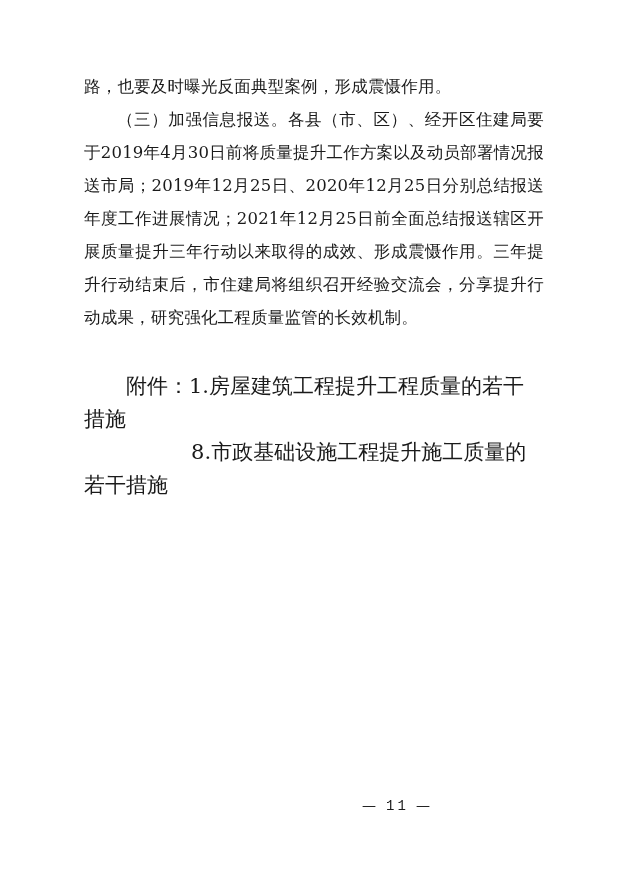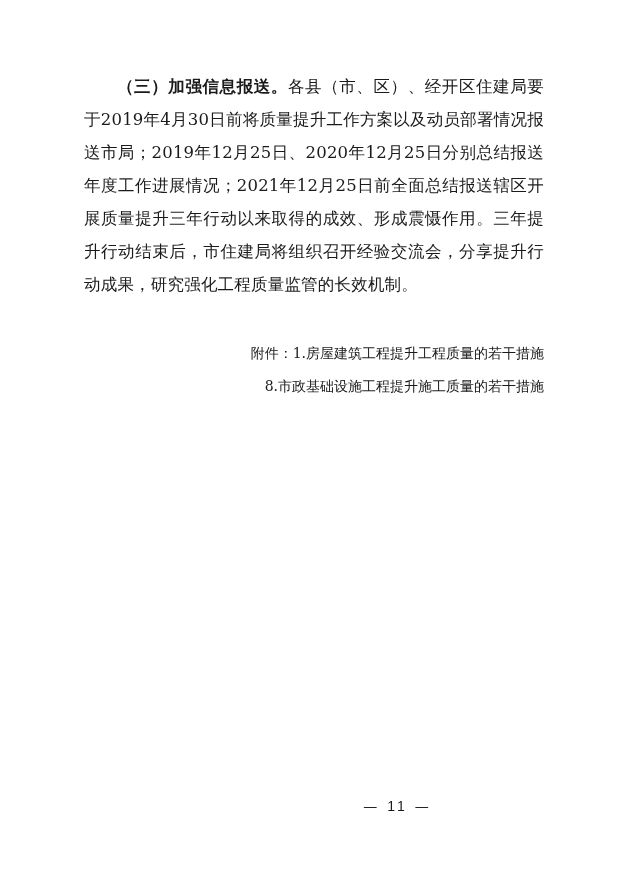--- a/index.html
+++ b/index.html
@@ -34,31 +34,30 @@
     text-justify: inter-ideograph;
     margin: 0;
   }
   .para.first-line-cont {
     text-indent: 0;
   }
   .para.indent2 {
     text-indent: 2em;
   }
   .bold-head {
-    font-weight: bold;
+    font-weight: normal;
   }
   .attach-block {
     margin-top: 36px;
   }
   .attach-line {
-    font-size: 14px;
+    font-size: 21px;
     line-height: 33px;
     color: #1a1a1a;
     margin: 0;
-    text-align: right;
   }
   .attach-line.l1 {
     text-indent: 2em;
   }
   .attach-line.l2 {
     text-indent: 5.1em;
   }
   .page-number {
     position: absolute;
     left: 0;
@@ -69,30 +68,31 @@
     color: #1a1a1a;
     letter-spacing: 3px;
     padding-left: 170px;
   }
   .pn-dash {
     display: inline-block;
     padding: 0 7px;
   }
   .pn-num {
     display: inline-block;
-    font-family: Liberation Sans, sans-serif;
+    font-family: Liberation Mono, monospace;
   }
 </style>
 </head>
 <body>
 
 <div class="page">
 
   <div class="content">
 
+    <p class="para first-line-cont">路，也要及时曝光反面典型案例，形成震慑作用。</p>
 
     <p class="para indent2"><span class="bold-head">（三）加强信息报送。</span><span>各县（市、区）、经开区住建局要于2019年4月30日前将质量提升工作方案以及动员部署情况报送市局；2019年12月25日、2020年12月25日分别总结报送年度工作进展情况；2021年12月25日前全面总结报送辖区开展质量提升三年行动以来取得的成效、形成震慑作用。三年提升行动结束后，市住建局将组织召开经验交流会，分享提升行动成果，研究强化工程质量监管的长效机制。</span></p>
 
     <div class="attach-block">
       <p class="attach-line l1"><span>附件：</span><span>1.房屋建筑工程提升工程质量的若干措施</span></p>
       <p class="attach-line l2">8.市政基础设施工程提升施工质量的若干措施</p>
     </div>
 
   </div>
 

